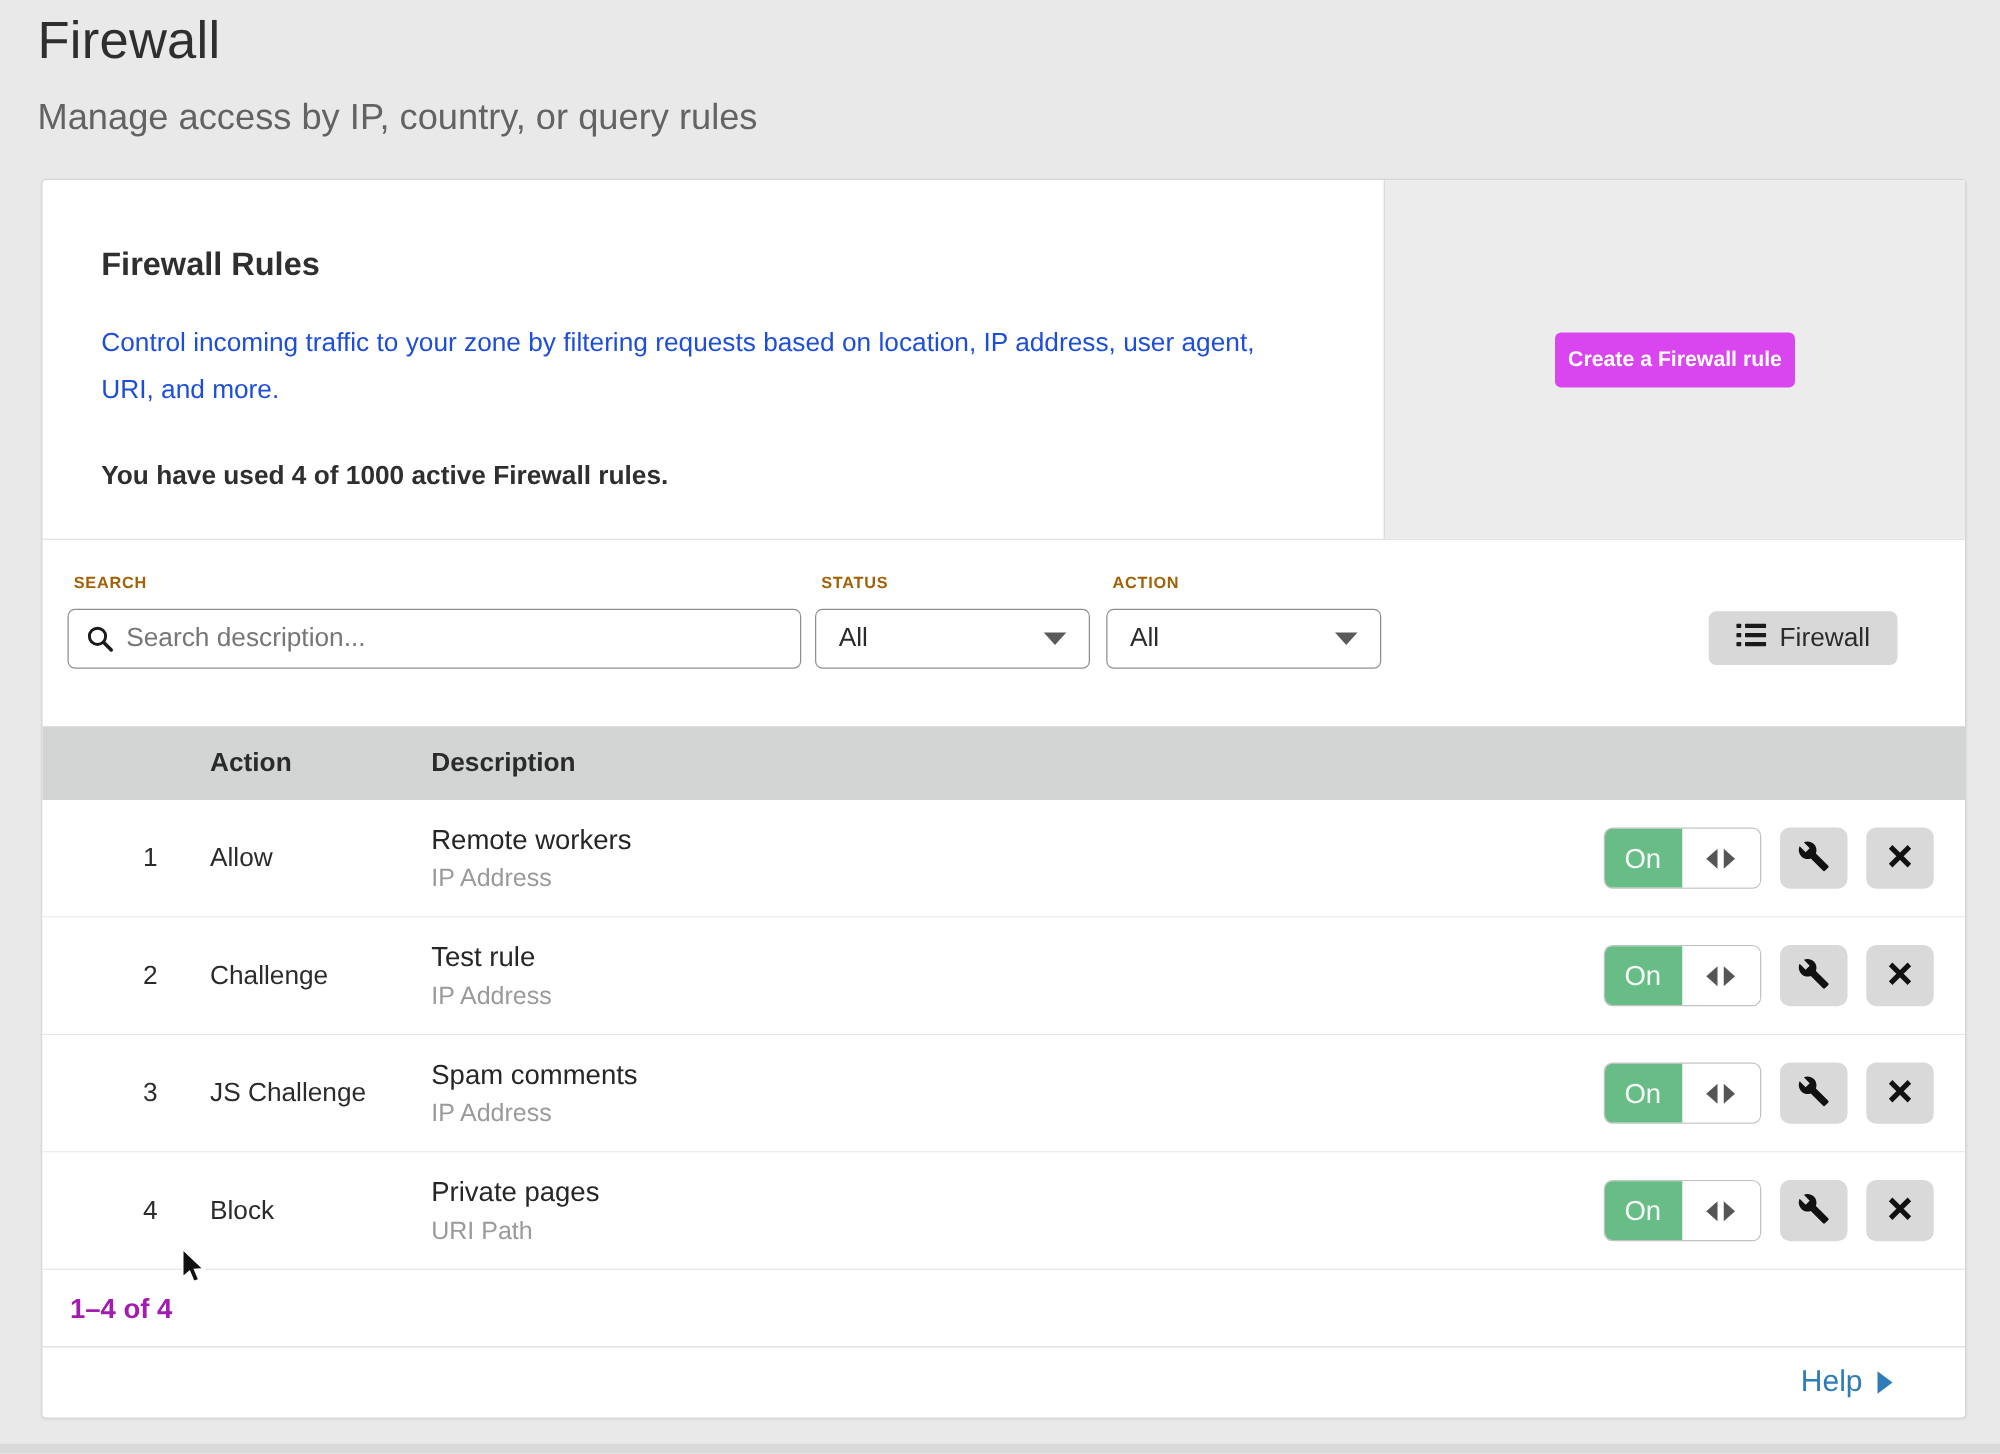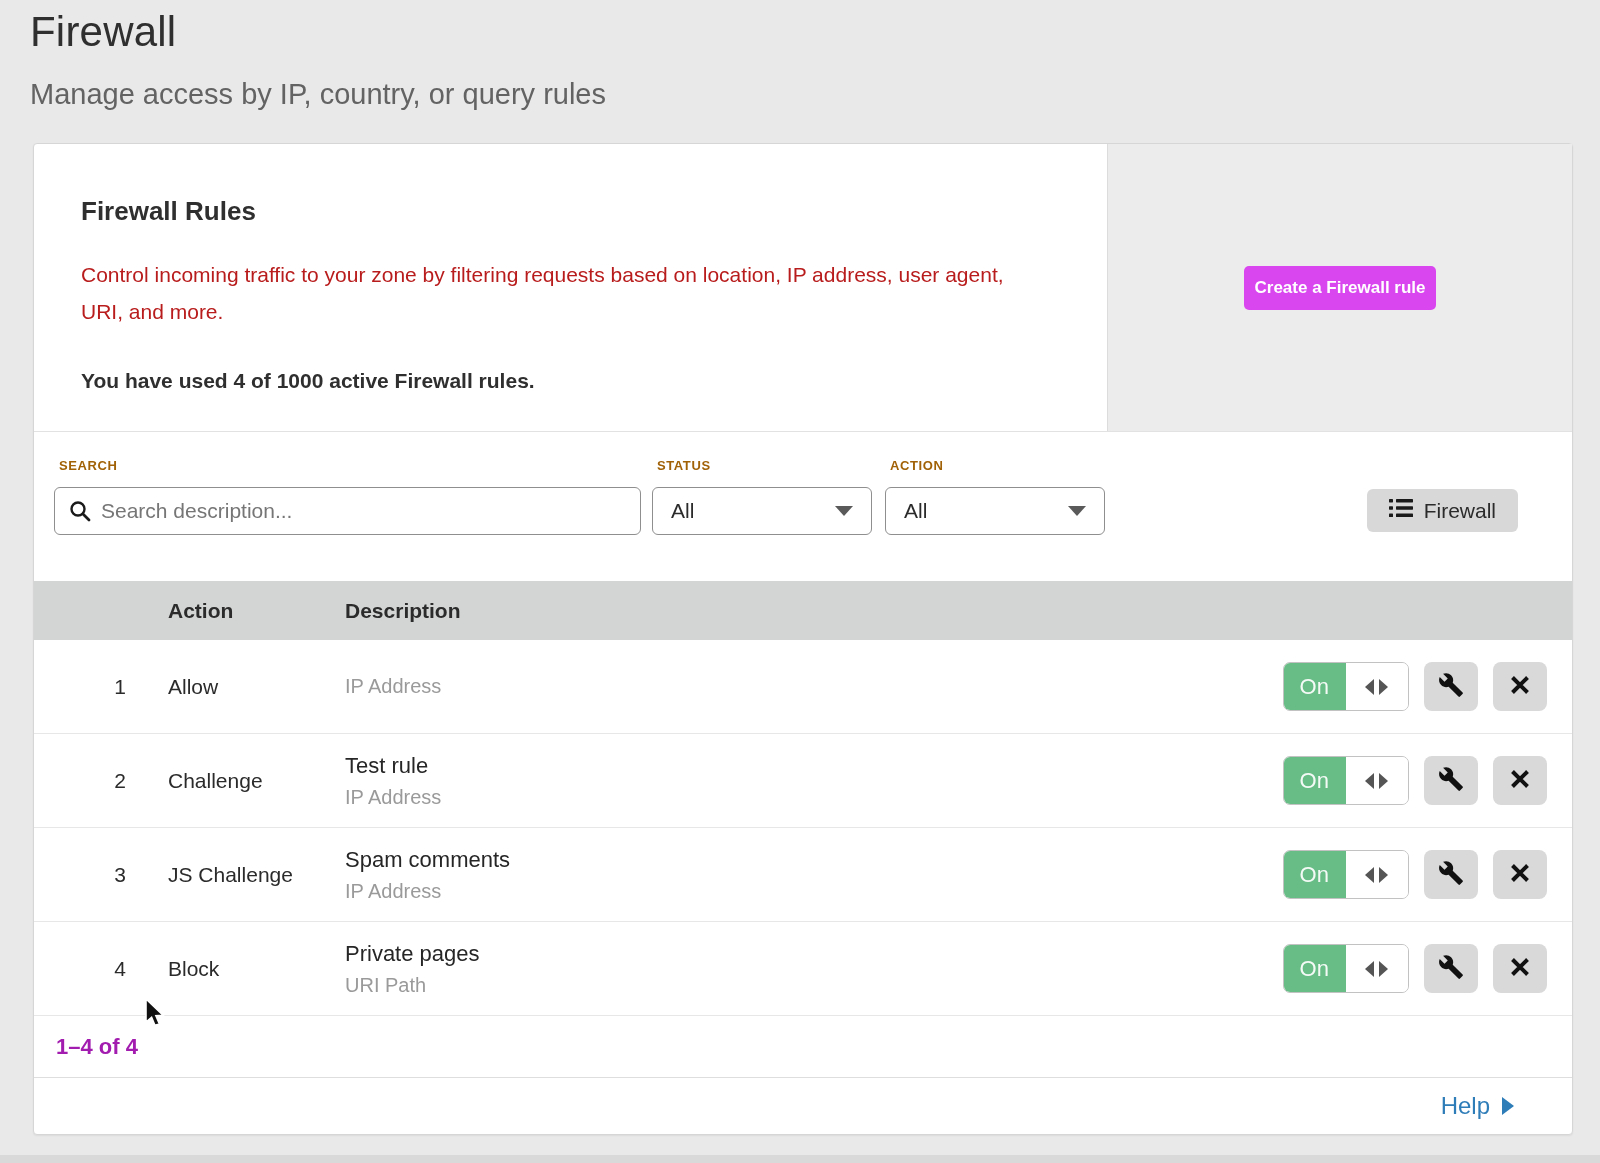--- a/index.html
+++ b/index.html
@@ -24,21 +24,21 @@
     border: 1px solid #d6d6d6;
     border-radius: 4px;
     box-shadow: 0 1px 2px rgba(0,0,0,0.06);
     display: flex; flex-direction: column;
   }
 
   
   .card-top { display: flex; height: 288px; border-bottom: 1px solid #e2e2e2; }
   .card-top-left { flex: 1; padding: 52px 60px 0 47px; }
   .rules-heading { font-size: 26px; font-weight: 700; color: #2f2f2f; margin-bottom: 30px; }
-  .rules-desc { font-size: 21px; color: #b91c1c; line-height: 1.75; max-width: 960px; }
+  .rules-desc { font-size: 21px; color: #1d4ed8; line-height: 1.75; max-width: 960px; }
   .rules-usage { font-size: 21px; font-weight: 700; color: #2f2f2f; margin-top: 38px; }
   .card-top-right {
     width: 465px; background: #ececec; border-left: 1px solid #dcdcdc;
     display: flex; align-items: center; justify-content: center;
   }
   .btn-primary {
     background: #d946ef; color: #fff; border: none; cursor: pointer;
     font-family: inherit; font-size: 17px; font-weight: 600;
     padding: 12px 10px; border-radius: 5px;
   }
@@ -206,20 +206,21 @@
     <div class="col-num"></div>
     <div class="col-action">Action</div>
     <div class="col-desc">Description</div>
   </div>
 
   <div>
   <div class="rule-row">
     <div class="col-num rule-num">1</div>
     <div class="col-action rule-action">Allow</div>
     <div class="col-desc">
+      <div class="desc-title">Remote workers</div>
       <div class="desc-field">IP Address</div>
     </div>
     <div class="row-controls">
       <div class="toggle">
         <div class="toggle-on">On</div>
         <div class="toggle-handle">
           <span class="tri-left"></span>
           <span class="tri-right"></span>
         </div>
       </div>

